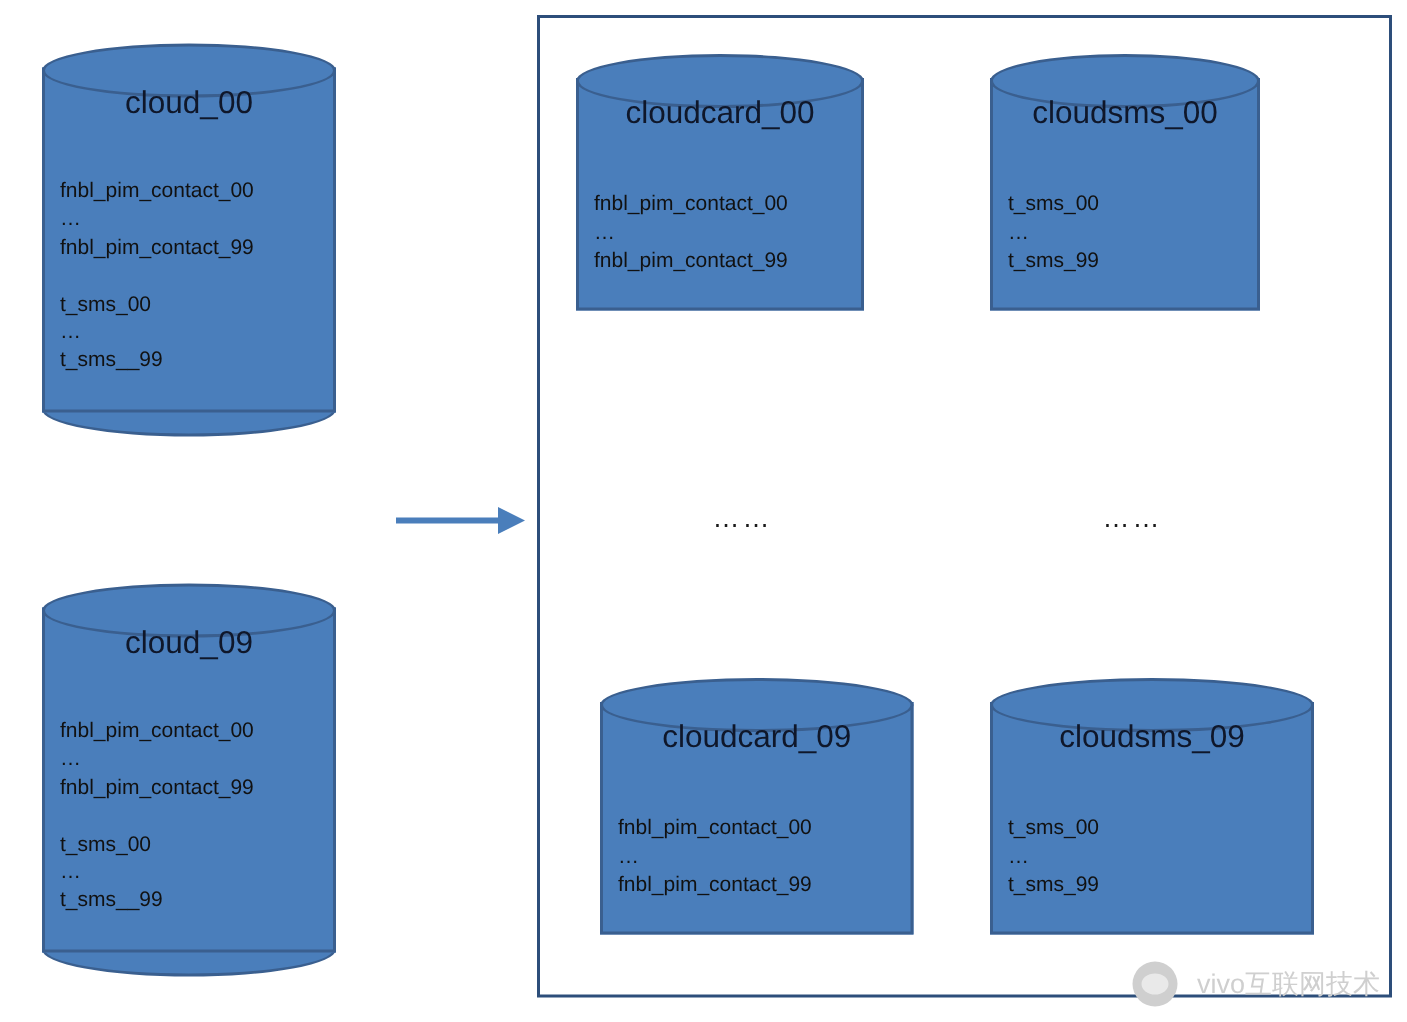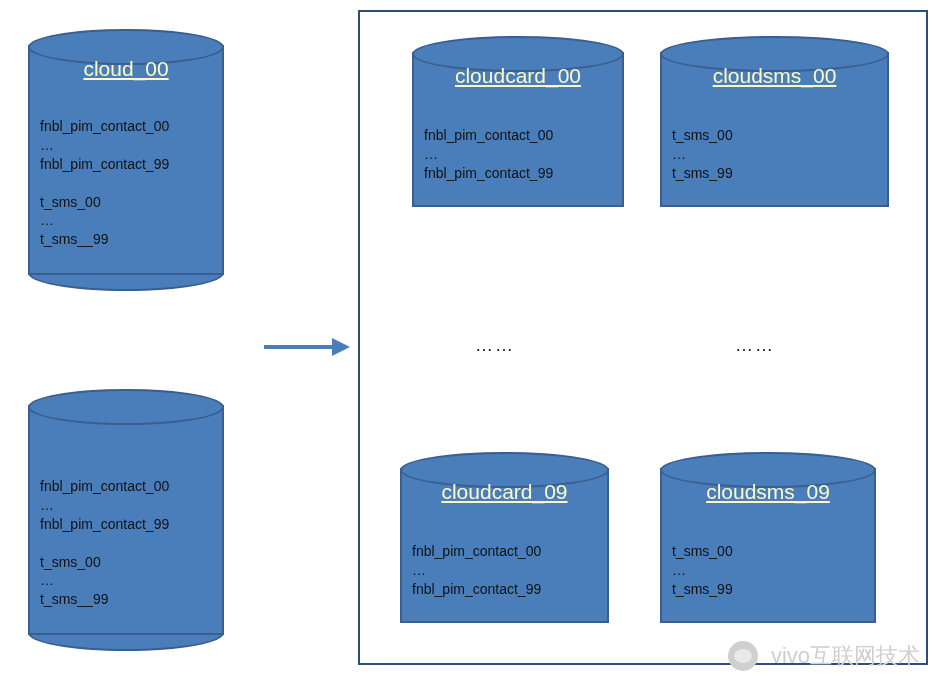--- a/index.html
+++ b/index.html
@@ -40,23 +40,22 @@
     border: 2px solid #3a5f8f;
     border-radius: 50%;
     box-sizing: border-box;
     z-index: -1;
   }
   .db .title {
     position: absolute;
     top: 10px;
     left: 0; right: 0;
     text-align: center;
-    color: #fef9c3;
+    color: #0f172a;
     font-size: 21px;
-    text-decoration: underline;
   }
   .db .tables {
     position: absolute;
     left: 10px;
     color: #111;
     font-size: 14px;
     line-height: 1.35;
     white-space: pre;
   }
 
@@ -79,21 +78,21 @@
 
   
   .watermark {
     position: absolute;
     right: 18px;
     bottom: 10px;
     display: flex;
     align-items: center;
     gap: 13px;
     color: #cfcfcf;
-    font-size: 22px;
+    font-size: 18px;
   }
   .wm-circle {
     width: 30px; height: 30px;
     border-radius: 50%;
     background: #cfcfcf;
     position: relative;
   }
   .wm-circle::after {
     
     content: "";
@@ -115,53 +114,54 @@
     <div class="tables" style="top:70px;">fnbl_pim_contact_00
 …
 fnbl_pim_contact_99
 
 t_sms_00
 …
 t_sms__99</div>
   </div>
 
   <div class="db" style="left:28px; top:405px; width:196px; height:230px;">
+    <div class="title">cloud_09</div>
     <div class="tables" style="top:70px;">fnbl_pim_contact_00
 …
 fnbl_pim_contact_99
 
 t_sms_00
 …
 t_sms__99</div>
   </div>
 
   <svg class="arrow" style="left:262px; top:335px;" width="90" height="24" viewBox="0 0 90 24">
     <line x1="2" y1="12" x2="70" y2="12" stroke="#4a7ebb" stroke-width="4"></line>
     <polygon points="70,3 88,12 70,21" fill="#4a7ebb"></polygon>
   </svg>
 
   <div class="right-box" style="left:358px; top:10px; width:570px; height:655px;"></div>
 
-  <div class="db" style="left:412px; top:52px; width:212px; height:155px;">
+  <div class="db" style="left:384px; top:52px; width:192px; height:155px;">
     <div class="title">cloudcard_00</div>
     <div class="tables" style="top:72px;">fnbl_pim_contact_00
 …
 fnbl_pim_contact_99</div>
   </div>
 
   <div class="ellipsis" style="left:475px; top:335px;">……</div>
 
   <div class="db" style="left:400px; top:468px; width:209px; height:155px;">
     <div class="title">cloudcard_09</div>
     <div class="tables" style="top:72px;">fnbl_pim_contact_00
 …
 fnbl_pim_contact_99</div>
   </div>
 
-  <div class="db" style="left:660px; top:52px; width:229px; height:155px;">
+  <div class="db" style="left:660px; top:52px; width:180px; height:155px;">
     <div class="title">cloudsms_00</div>
     <div class="tables" style="top:72px;">t_sms_00
 …
 t_sms_99</div>
   </div>
 
   <div class="ellipsis" style="left:735px; top:335px;">……</div>
 
   <div class="db" style="left:660px; top:468px; width:216px; height:155px;">
     <div class="title">cloudsms_09</div>

